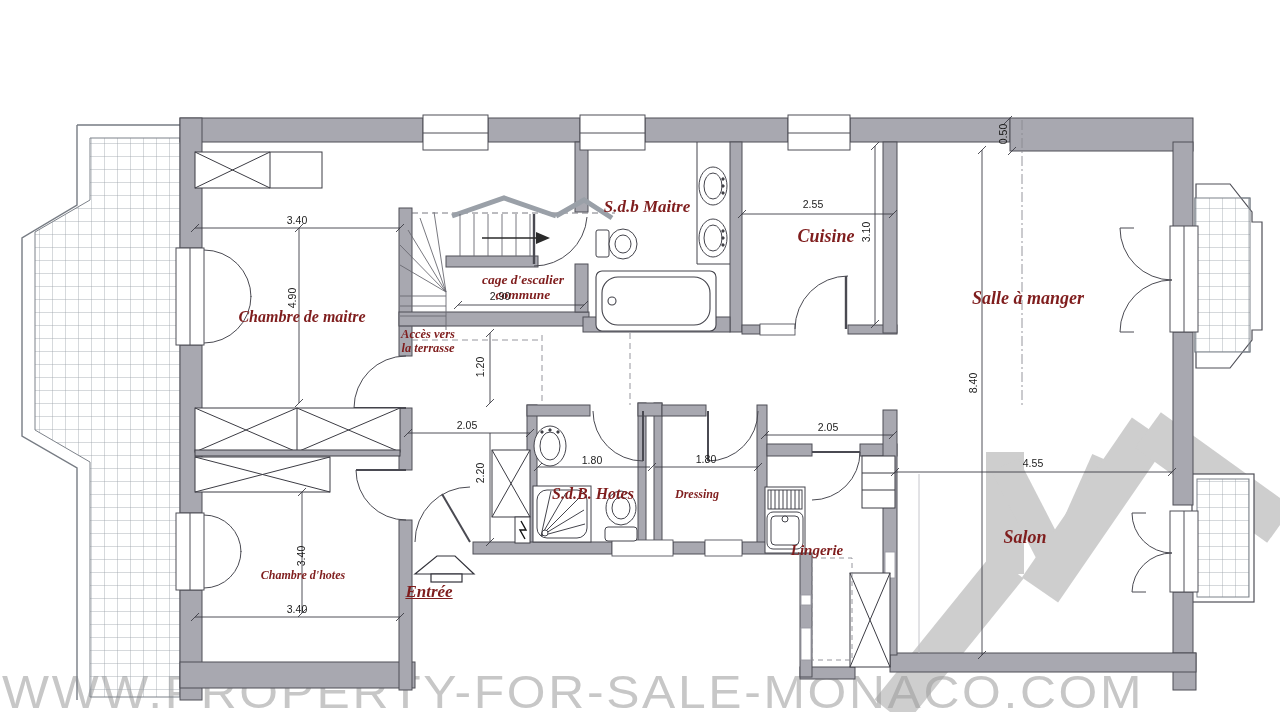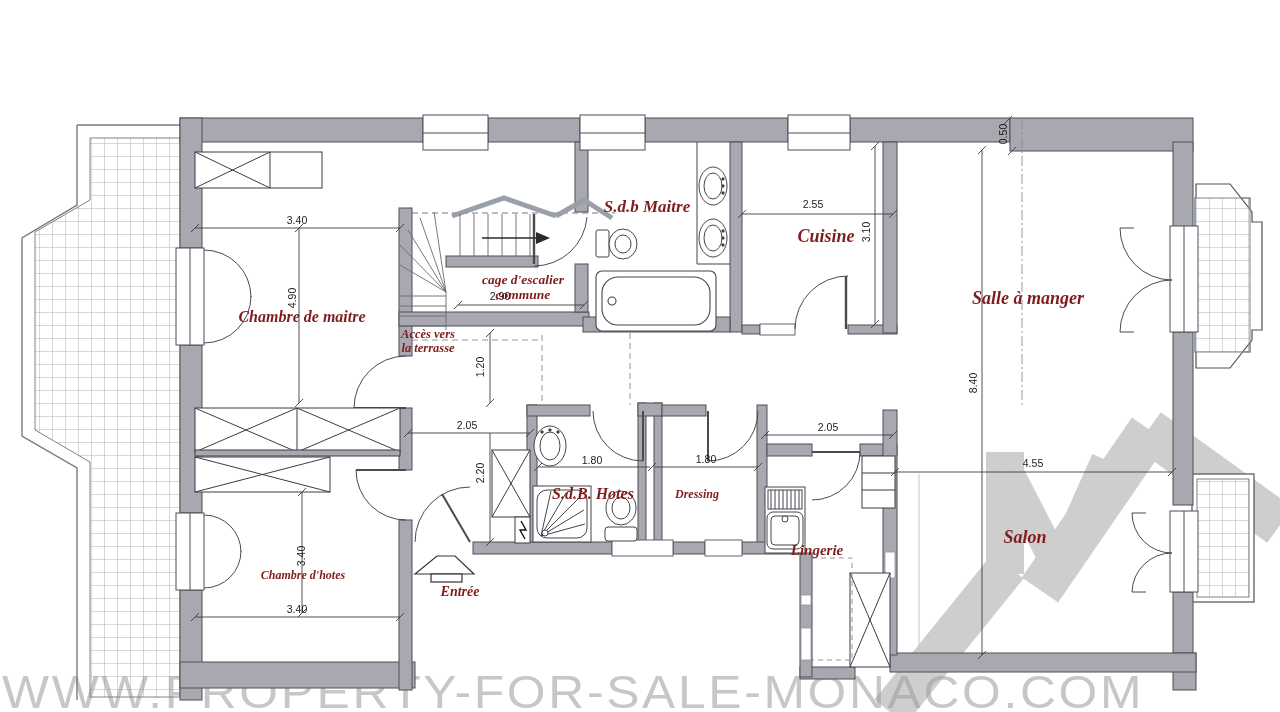--- a/index.html
+++ b/index.html
@@ -352,21 +352,21 @@
   <div class="lbl room" style="left:302px;top:317px;font-size:16px;">Chambre de maitre</div>
   <div class="lbl room" style="left:647px;top:207px;font-size:17px;">S.d.b Maitre</div>
   <div class="lbl room wrap" style="left:523px;top:288px;font-size:13.5px;width:140px;">cage d'escalier commune</div>
   <div class="lbl room wrap" style="left:428px;top:341px;font-size:12.5px;width:64px;">Accès vers la terrasse</div>
   <div class="lbl room" style="left:826px;top:236px;font-size:18px;">Cuisine</div>
   <div class="lbl room" style="left:1028px;top:298px;font-size:18px;font-style:italic;">Salle à manger</div>
   <div class="lbl room" style="left:593px;top:494px;font-size:16px;">S.d.B. Hotes</div>
   <div class="lbl room" style="left:697px;top:494px;font-size:12px;">Dressing</div>
   <div class="lbl room" style="left:817px;top:510px;font-size:15px;margin-top:40px;">Lingerie</div>
   <div class="lbl room" style="left:303px;top:575px;font-size:12px;">Chambre d'hotes</div>
-  <div class="lbl room" style="left:460px;top:592px;font-size:14px;">Entrée</div>
+  <div class="lbl room" style="left:429px;top:592px;font-size:17px;text-decoration:underline;">Entrée</div>
   <div class="lbl room" style="left:1025px;top:537px;font-size:18px;">Salon</div>
 
   <div class="lbl dim" style="left:297px;top:220px;">3.40</div>
   <div class="lbl dim rot" style="left:292px;top:298px;">4.90</div>
   <div class="lbl dim" style="left:500px;top:296px;">2.90</div>
   <div class="lbl dim rot" style="left:480px;top:367px;">1.20</div>
   <div class="lbl dim" style="left:467px;top:425px;">2.05</div>
   <div class="lbl dim rot" style="left:480px;top:473px;">2.20</div>
   <div class="lbl dim" style="left:592px;top:460px;">1.80</div>
   <div class="lbl dim" style="left:706px;top:459px;">1.80</div>

